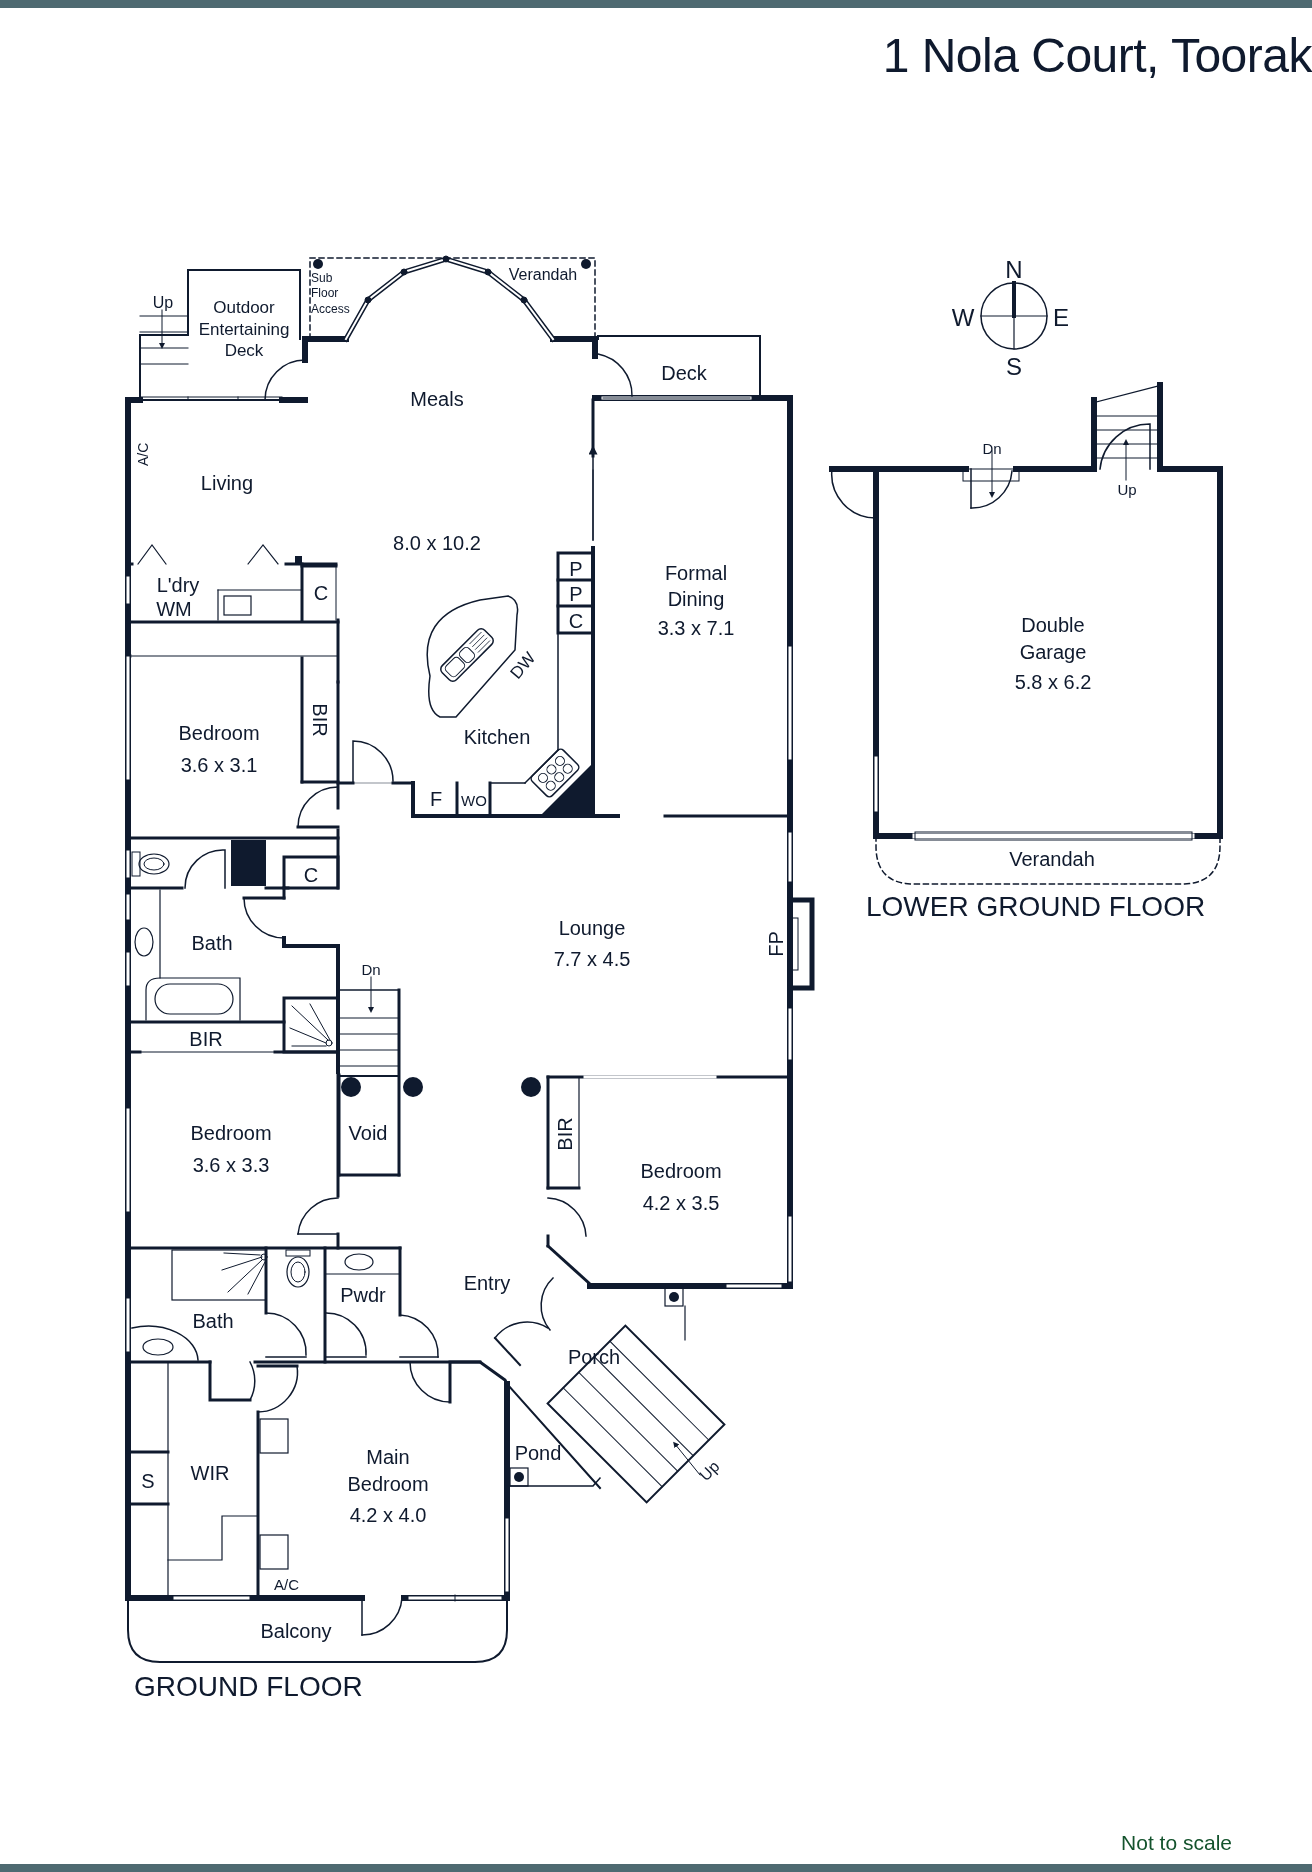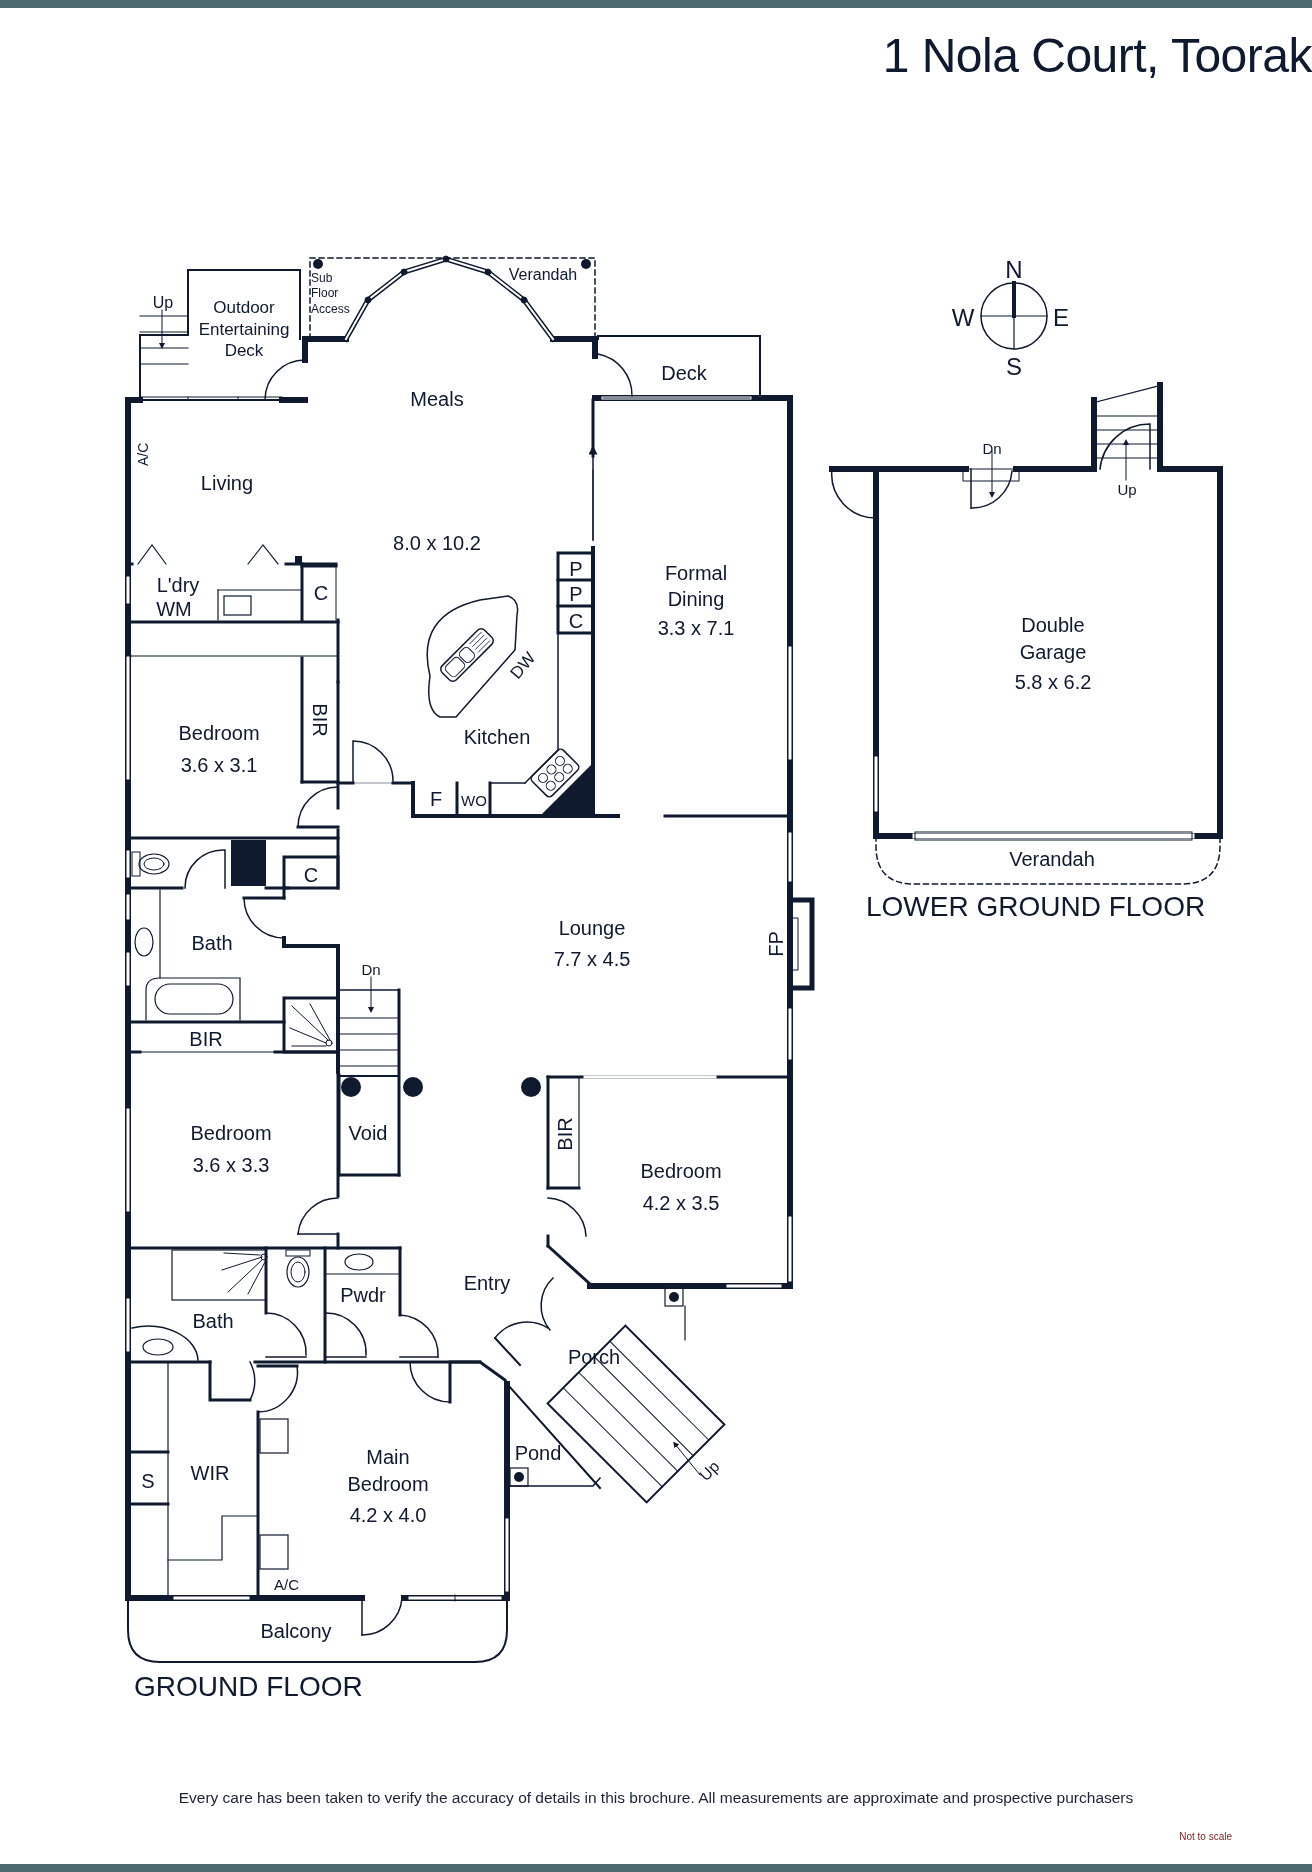--- a/index.html
+++ b/index.html
@@ -6,21 +6,21 @@
   body { width: 1312px; height: 1872px; position: relative; overflow: hidden;
          font-family: "Liberation Sans", "DejaVu Sans", sans-serif; color: #0f1a2e; }
   .bar { position: absolute; left: 0; width: 1312px; background: #4e6a71; }
   .bar.top { top: 0; height: 8px; }
   .bar.bottom { bottom: 0; height: 8px; }
   .title { position: absolute; top: 28px; left: 0; width: 1312px; text-align: right;
            font-size: 48px; letter-spacing: -0.5px; color: #0f1a2e; }
   svg#plan { position: absolute; left: 0; top: 0; }
   .disclaimer { position: absolute; top: 1789px; left: 40px; width: 1232px; text-align: center;
                 font-size: 15.5px; line-height: 18px; color: #1a2434; }
-  .scale { position: absolute; top: 1831px; right: 80px; font-size: 10px; color: #7f1d1d; }
+  .scale { position: absolute; top: 1831px; right: 80px; font-size: 21px; color: #14532d; }
   .floor-label { font-size: 28px; fill: #0f1a2e; }
   .room { font-size: 20px; fill: #0f1a2e; text-anchor: middle; }
   .small { font-size: 14px; fill: #0f1a2e; }
   .tiny { font-size: 12px; fill: #0f1a2e; }
 </style>
 </head>
 <body>
 
 <div class="bar top"></div>
 <div class="title">1 Nola Court, Toorak</div>
@@ -415,16 +415,15 @@
     <text x="1127" y="495" class="small" style="font-size:15px;text-anchor:middle">Up</text>
     <text x="1053" y="632" class="room">Double</text>
     <text x="1053" y="659" class="room">Garage</text>
     <text x="1053" y="689" class="room">5.8 x 6.2</text>
     <text x="1052" y="866" class="room">Verandah</text>
     <text x="866" y="916" class="floor-label">LOWER GROUND FLOOR</text>
   </g>
 </svg>
 
 <div class="disclaimer">
-  <div>Every care has been taken to verify the accuracy of details in this brochure.  All measurements are approximate and prospective purchasers</div>
 </div>
 <div class="scale">Not to scale</div>
 <div class="bar bottom"></div>
 
 </body></html>

